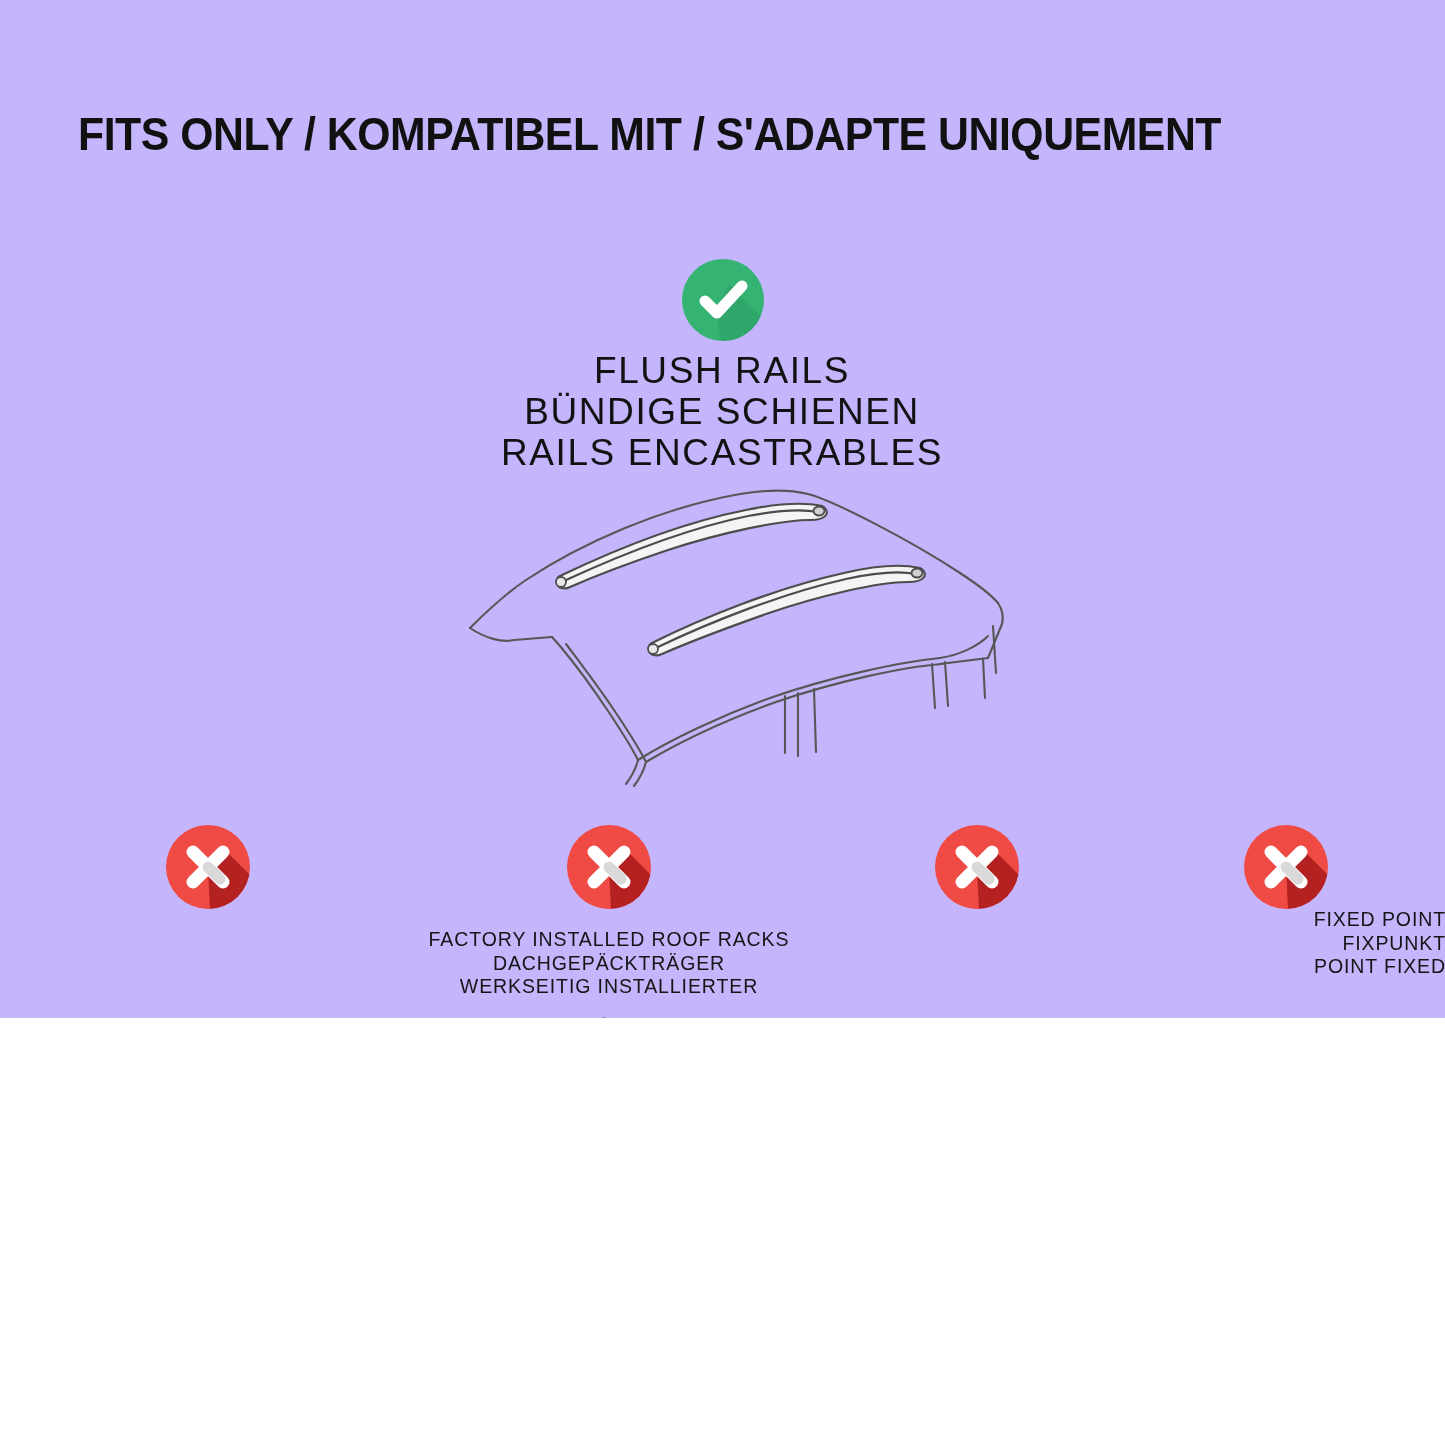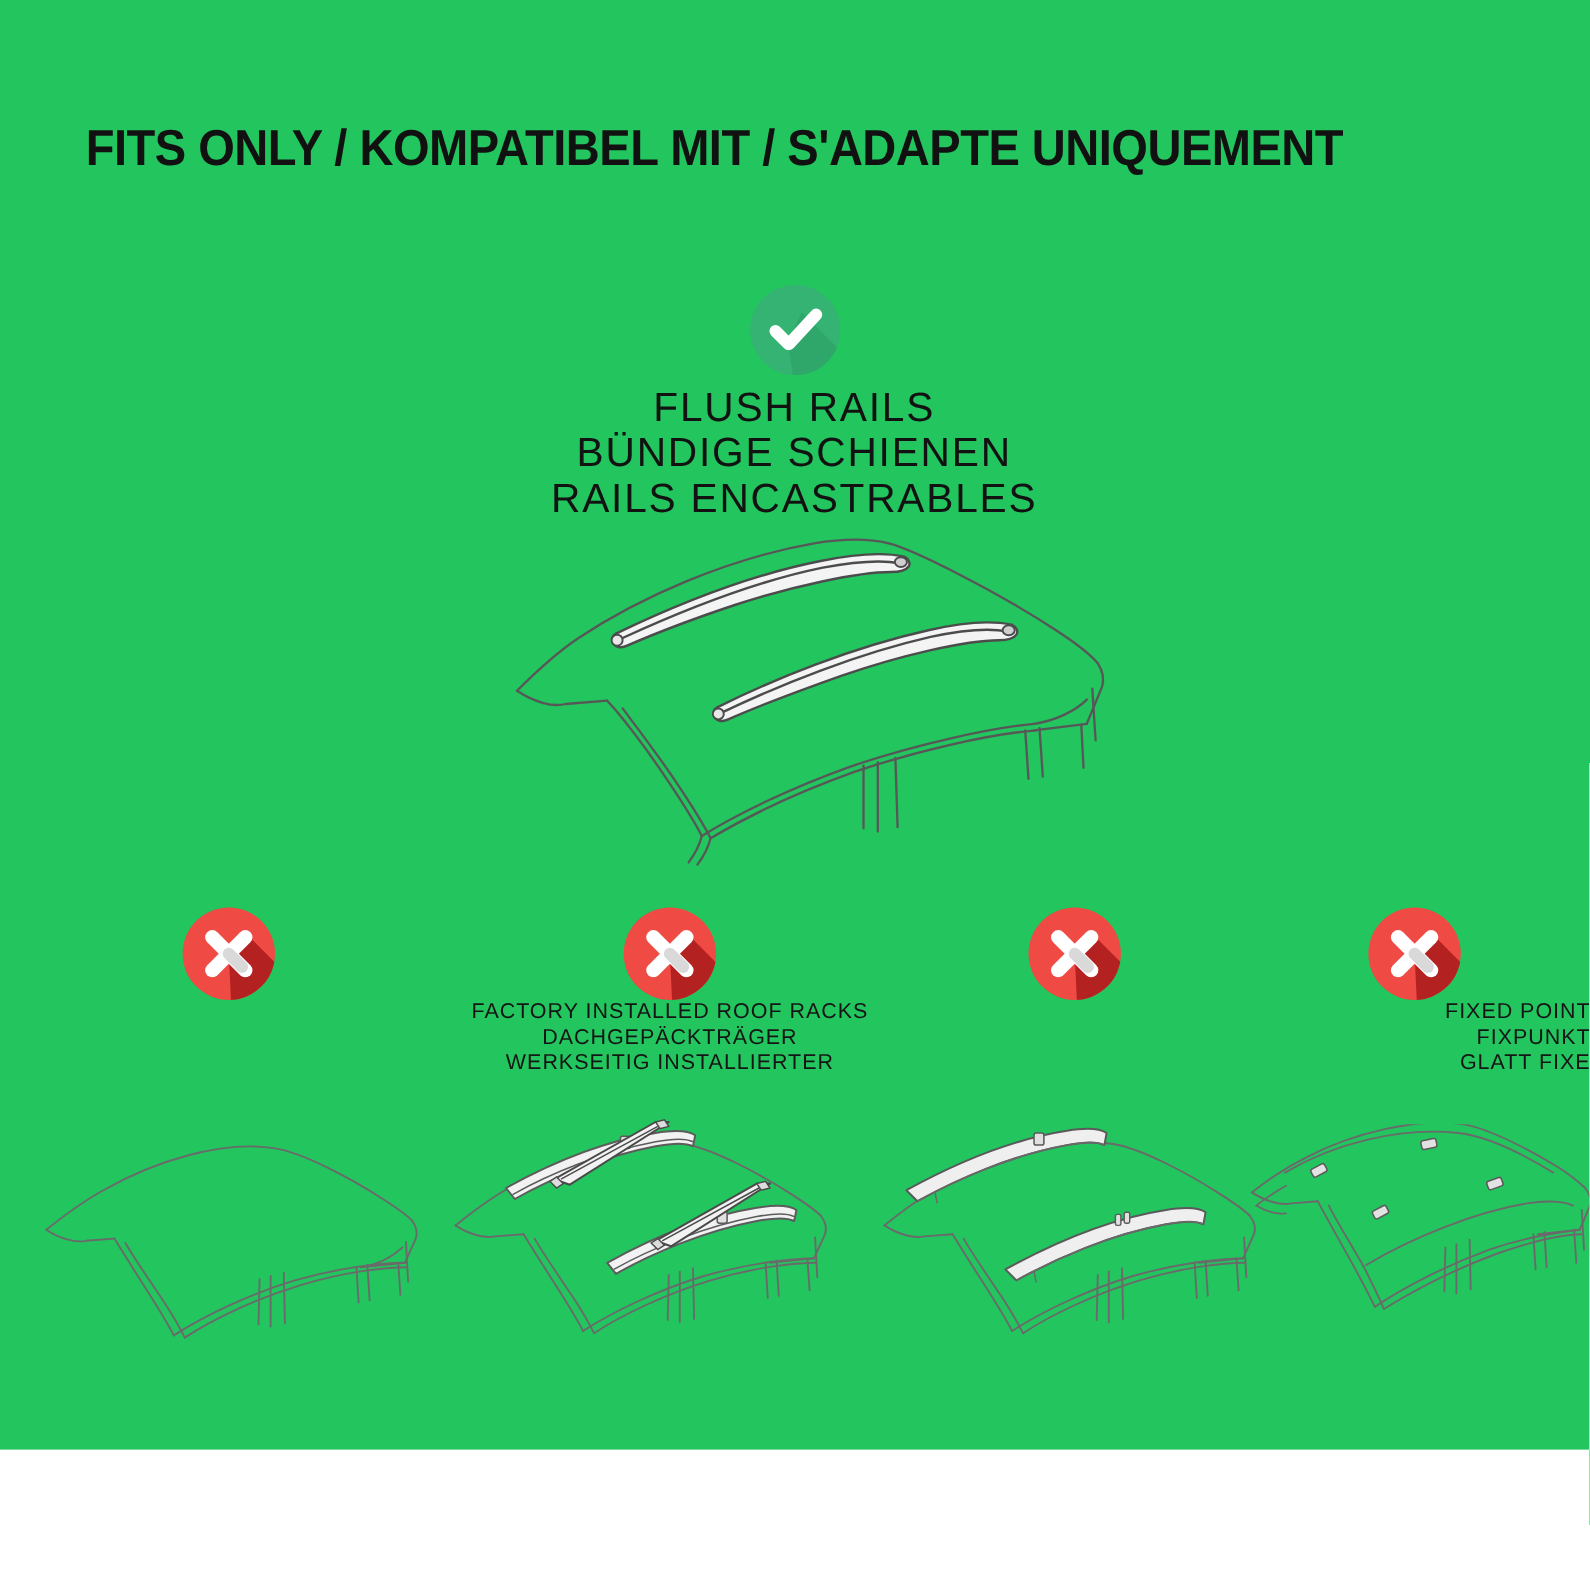--- a/index.html
+++ b/index.html
@@ -6,22 +6,22 @@
     margin: 0;
     padding: 0;
     background: #ffffff;
   }
   body {
     font-family: "Liberation Sans", sans-serif;
   }
   #page {
     position: relative;
     width: 1445px;
-    height: 1318px;
-    background: #22c55e;
+    height: 1018px;
+    background: #c4b5fd;
     overflow: hidden;
   }
 
   
   .title {
     position: absolute;
     left: 78px;
     top: 108px;
     width: 1300px;
     font-size: 46px;
@@ -224,21 +224,21 @@
       <g clip-path="url(#xc2)">
         <polygon points="43,43 60,26 86,52 86,86 45,86" fill="#a81a1a" opacity="0.85"></polygon>
       </g>
       <g stroke="#ffffff" stroke-width="13" stroke-linecap="round">
         <line x1="28" y1="28" x2="58" y2="58"></line>
         <line x1="58" y1="28" x2="28" y2="58"></line>
       </g>
       <line x1="43" y1="43" x2="55" y2="55" stroke="#d9d9d9" stroke-width="11" stroke-linecap="round"></line>
     </svg>
   </div>
-  <div class="col-label" style="left:369px; top:908px; width:480px;">
+  <div class="col-label" style="left:369px; top:928px; width:480px;">
     <div>FACTORY INSTALLED ROOF RACKS</div>
     <div>DACHGEPÄCKTRÄGER</div>
     <div>WERKSEITIG INSTALLIERTER</div>
   </div>
   <div class="col-illustration" style="left:400px; top:1002px;">
     <svg viewBox="0 0 380 220" width="380" height="220">
       <g fill="none" stroke="#6a6a6a" stroke-width="1.7" stroke-linecap="round" stroke-linejoin="round">
 
         <path d="M14 112 C24 104 44 88 66 76 C112 50 174 30 222 38 C248 42 292 66 320 84 C334 93 342 99 346 103"></path>
         <path d="M14 112 C26 120 40 124 50 122 L76 120"></path>
@@ -362,21 +362,21 @@
       <g stroke="#ffffff" stroke-width="13" stroke-linecap="round">
         <line x1="28" y1="28" x2="58" y2="58"></line>
         <line x1="58" y1="28" x2="28" y2="58"></line>
       </g>
       <line x1="43" y1="43" x2="55" y2="55" stroke="#d9d9d9" stroke-width="11" stroke-linecap="round"></line>
     </svg>
   </div>
   <div class="col-label" style="left:1126px; top:908px; width:320px;text-align:right;">
     <div>FIXED POINT</div>
     <div>FIXPUNKT</div>
-    <div>GLATT FIXE</div>
+    <div>POINT FIXED</div>
   </div>
   <div class="col-illustration" style="left:1130px; top:1022px;">
     <svg viewBox="0 0 320 200" width="320" height="200">
       <g fill="none" stroke="#6a6a6a" stroke-width="1.7" stroke-linecap="round" stroke-linejoin="round">
         <path d="M8 62 C18 54 38 40 58 30 C100 8 158 -6 200 0 C224 4 262 24 288 40 C300 48 307 54 311 58"></path>
         <path d="M8 62 C20 70 34 74 44 72 L68 70"></path>
         <path d="M68 70 C74 82 88 106 100 128 C110 146 116 158 120 166"></path>
         <path d="M78 74 C86 90 100 112 110 130 C118 146 124 158 128 168"></path>
         <path d="M311 58 C315 63 317 69 315 75 L306 96"></path>
         <path d="M306 96 L268 100"></path>

